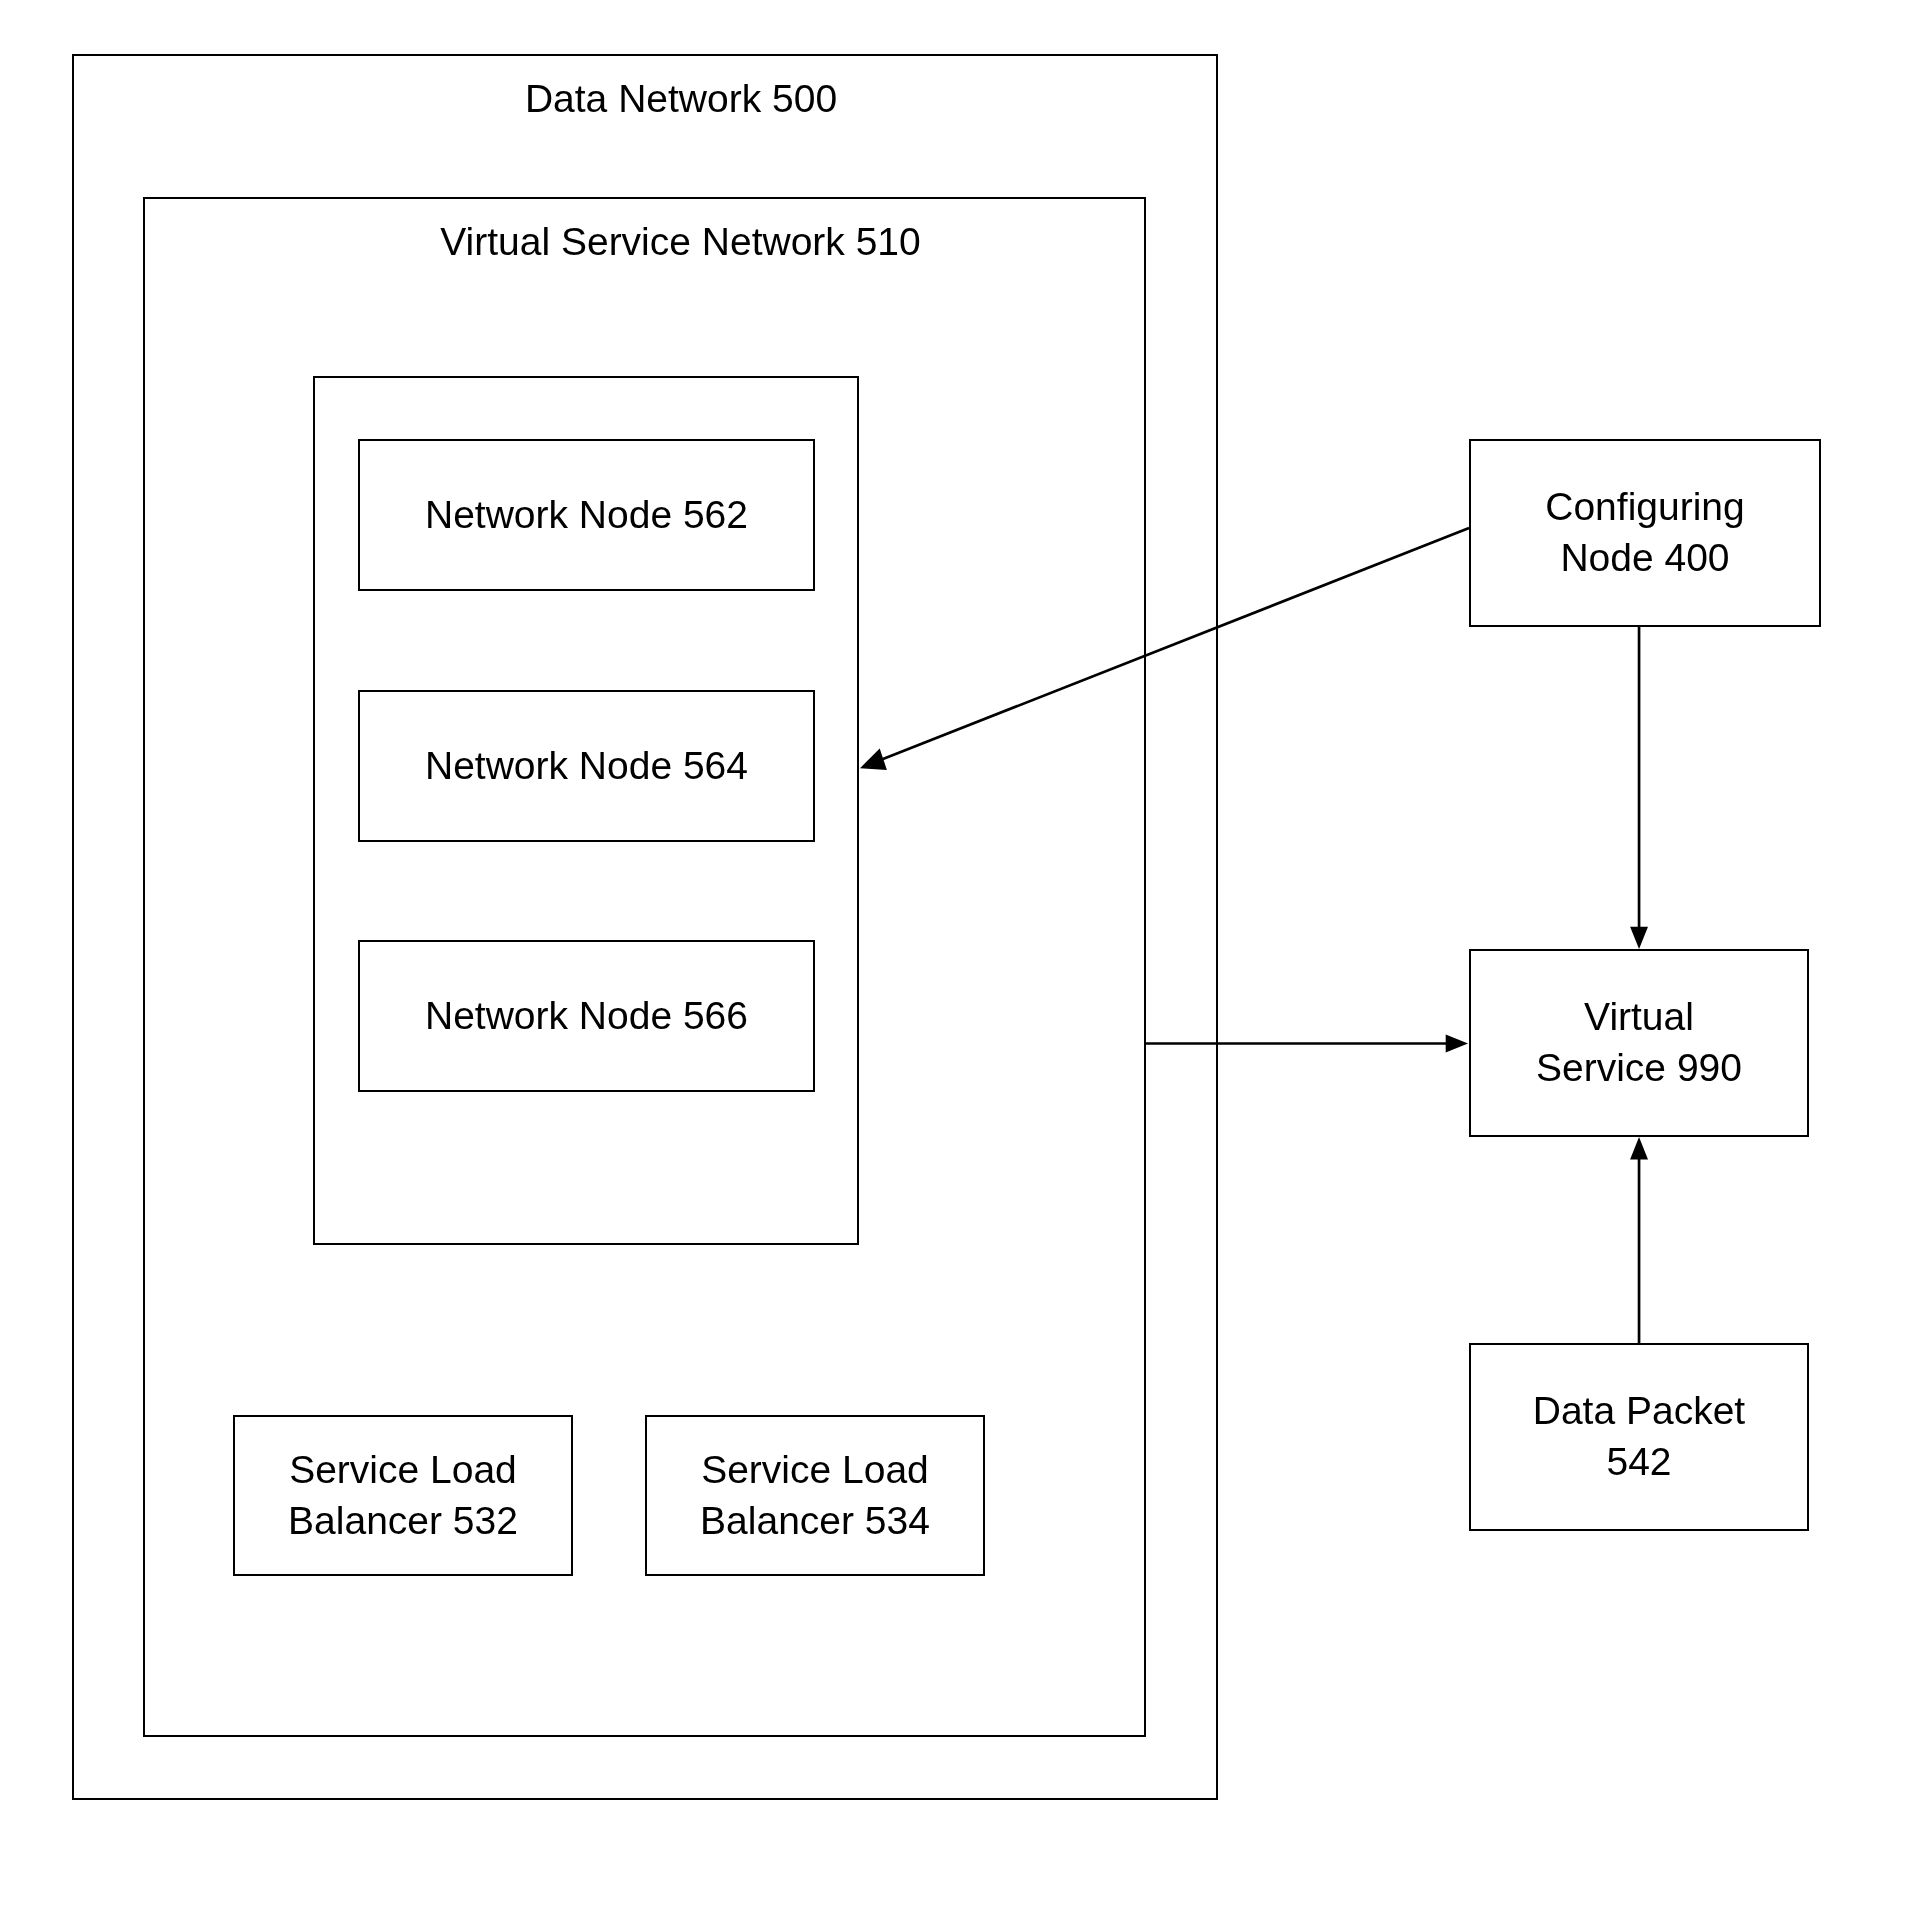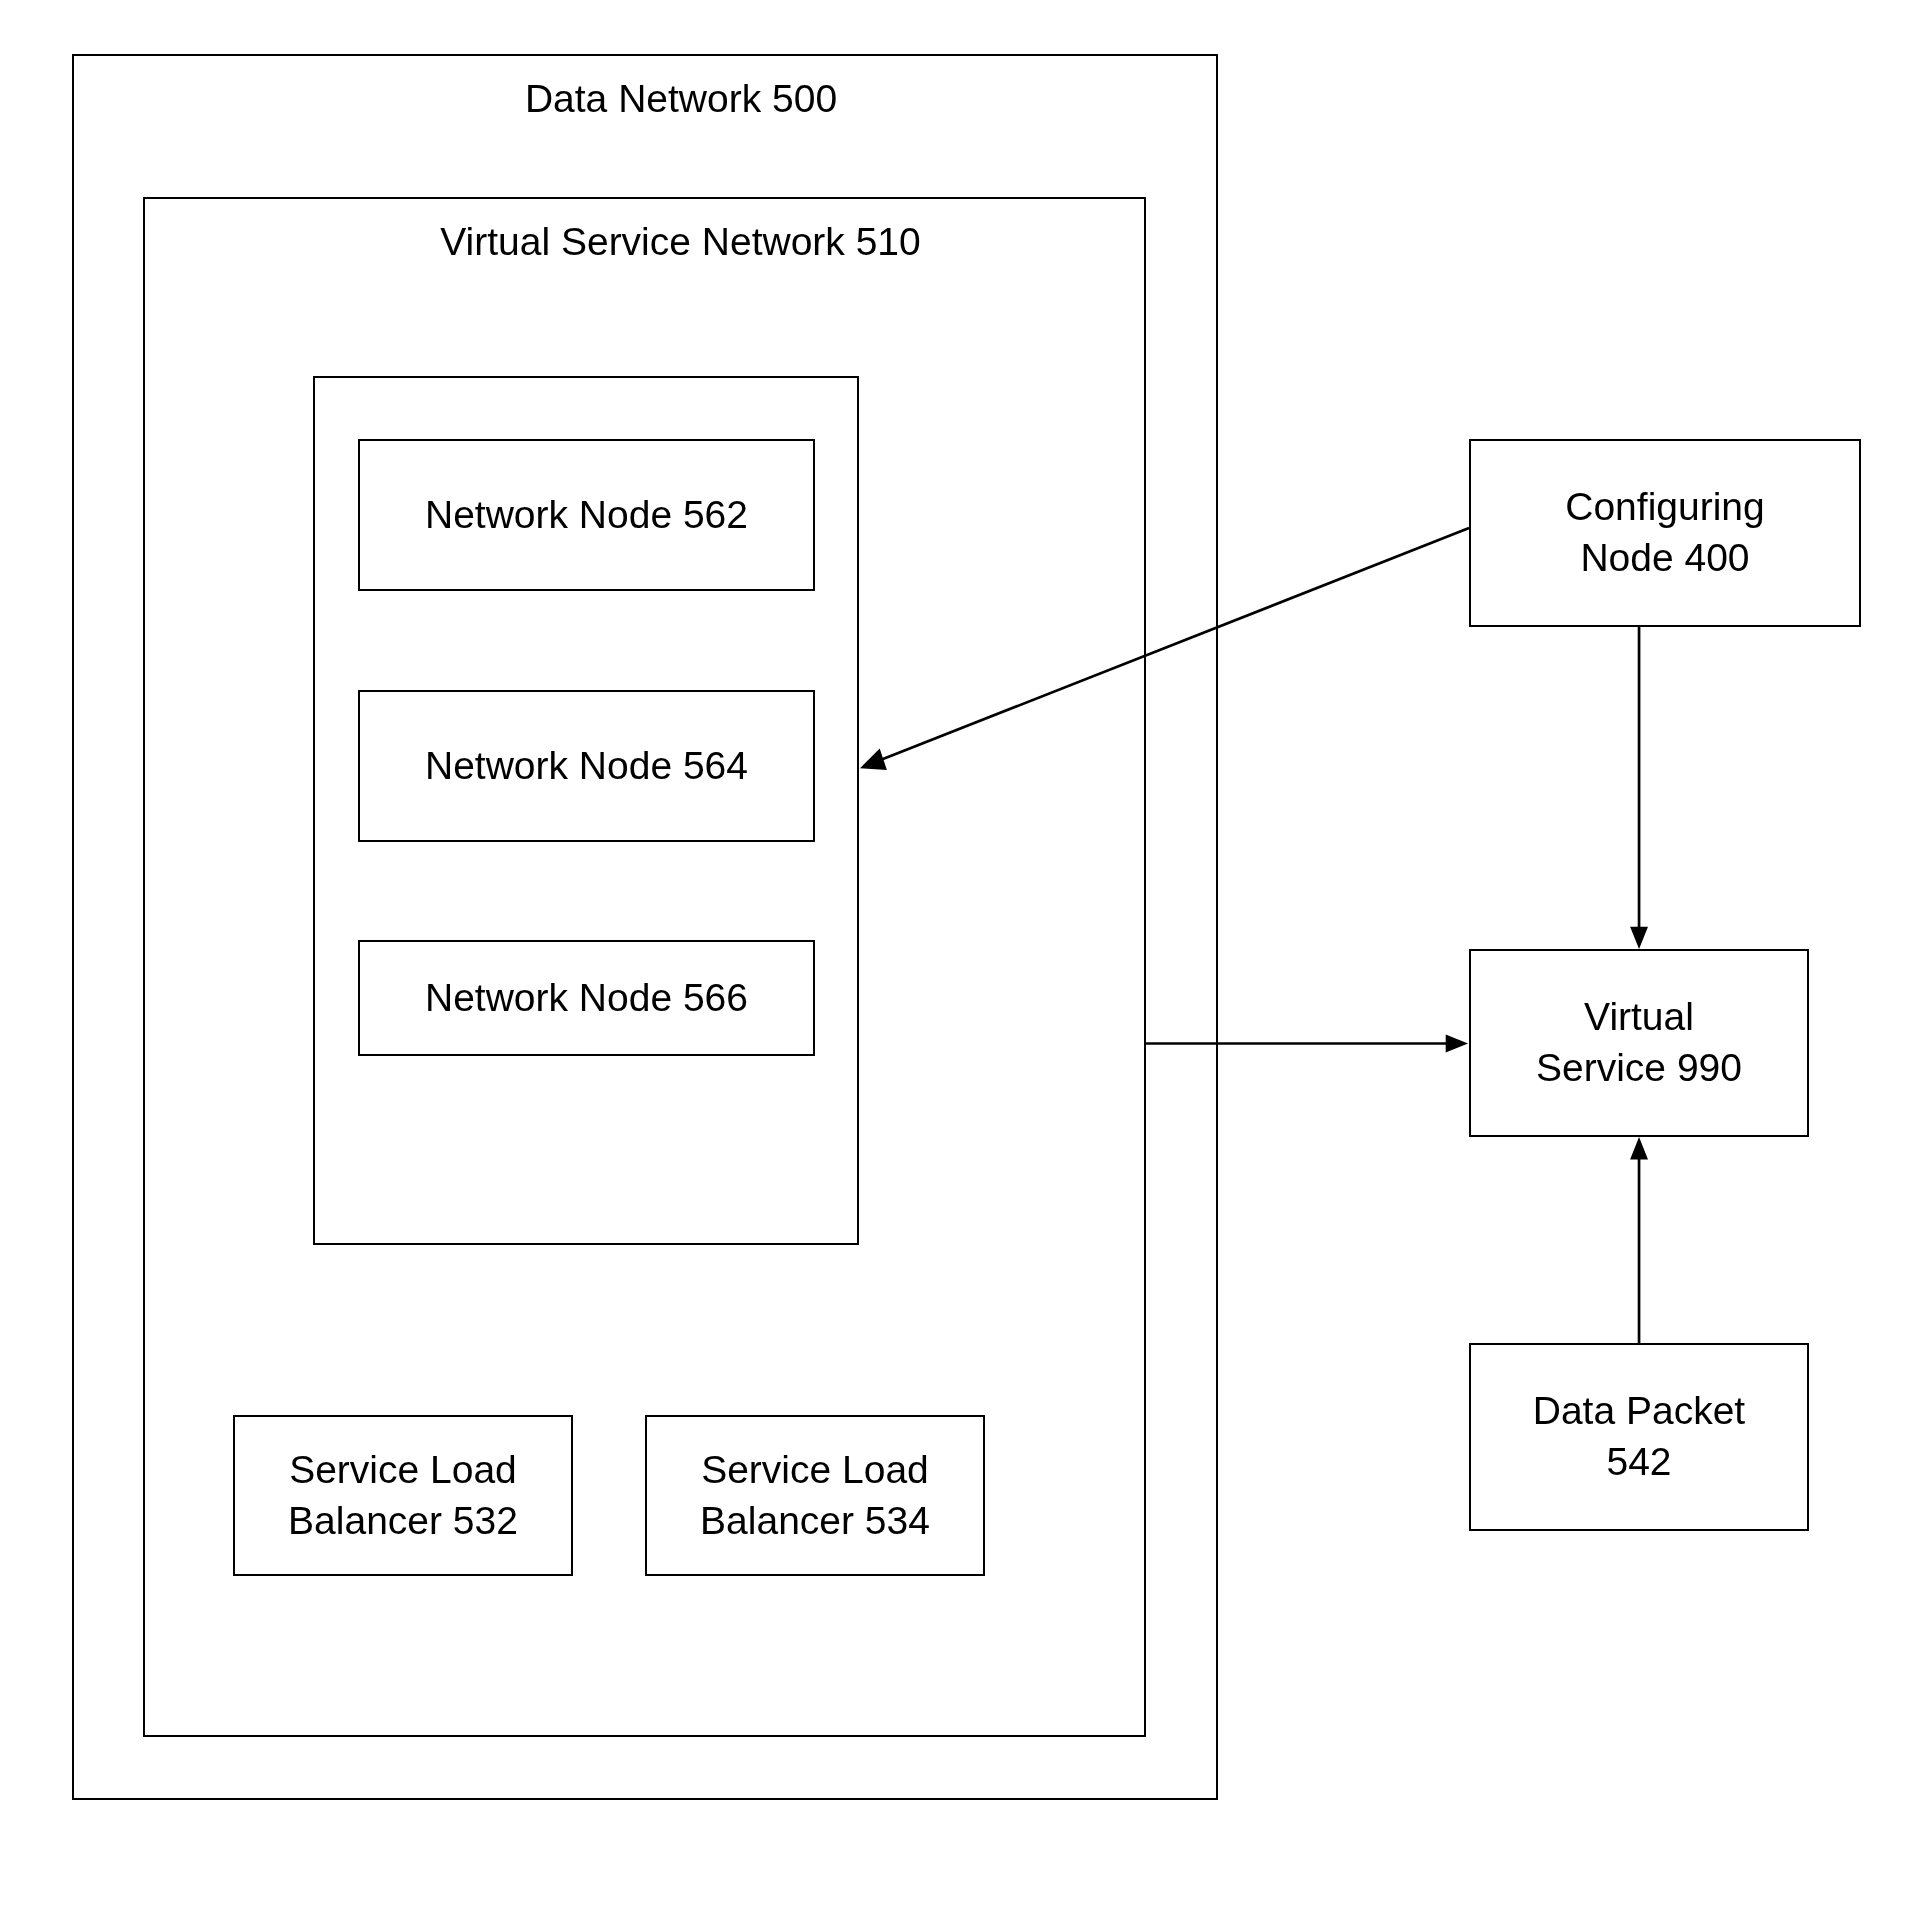--- a/index.html
+++ b/index.html
@@ -49,35 +49,35 @@
 <div class="box" style="left:313px; top:376px; width:546px; height:869px; display:block;"></div>
 
 <div class="box" style="left:358px; top:439px; width:457px; height:152px;justify-content:center;">
   <span>Network Node 562</span>
 </div>
 
 <div class="box" style="left:358px; top:690px; width:457px; height:152px;">
   <span>Network Node 564</span>
 </div>
 
-<div class="box" style="left:358px; top:940px; width:457px; height:116px;text-align:center;">
+<div class="box" style="left:358px; top:940px; width:457px; height:152px;text-align:center;">
   <span>Network Node 566</span>
 </div>
 
 <div class="box" style="left:233px; top:1415px; width:340px; height:161px;">
   <span>Service Load</span>
   <span>Balancer 532</span>
 </div>
 
 <div class="box" style="left:645px; top:1415px; width:340px; height:161px;">
   <span>Service Load</span>
   <span>Balancer 534</span>
 </div>
 
-<div class="box" style="left:1469px; top:439px; width:392px; height:188px;">
+<div class="box" style="left:1469px; top:439px; width:352px; height:188px;">
   <span>Configuring</span>
   <span>Node 400</span>
 </div>
 
 <div class="box" style="left:1469px; top:949px; width:340px; height:188px;">
   <span>Virtual</span>
   <span>Service 990</span>
 </div>
 
 <div class="box" style="left:1469px; top:1343px; width:340px; height:188px;">

